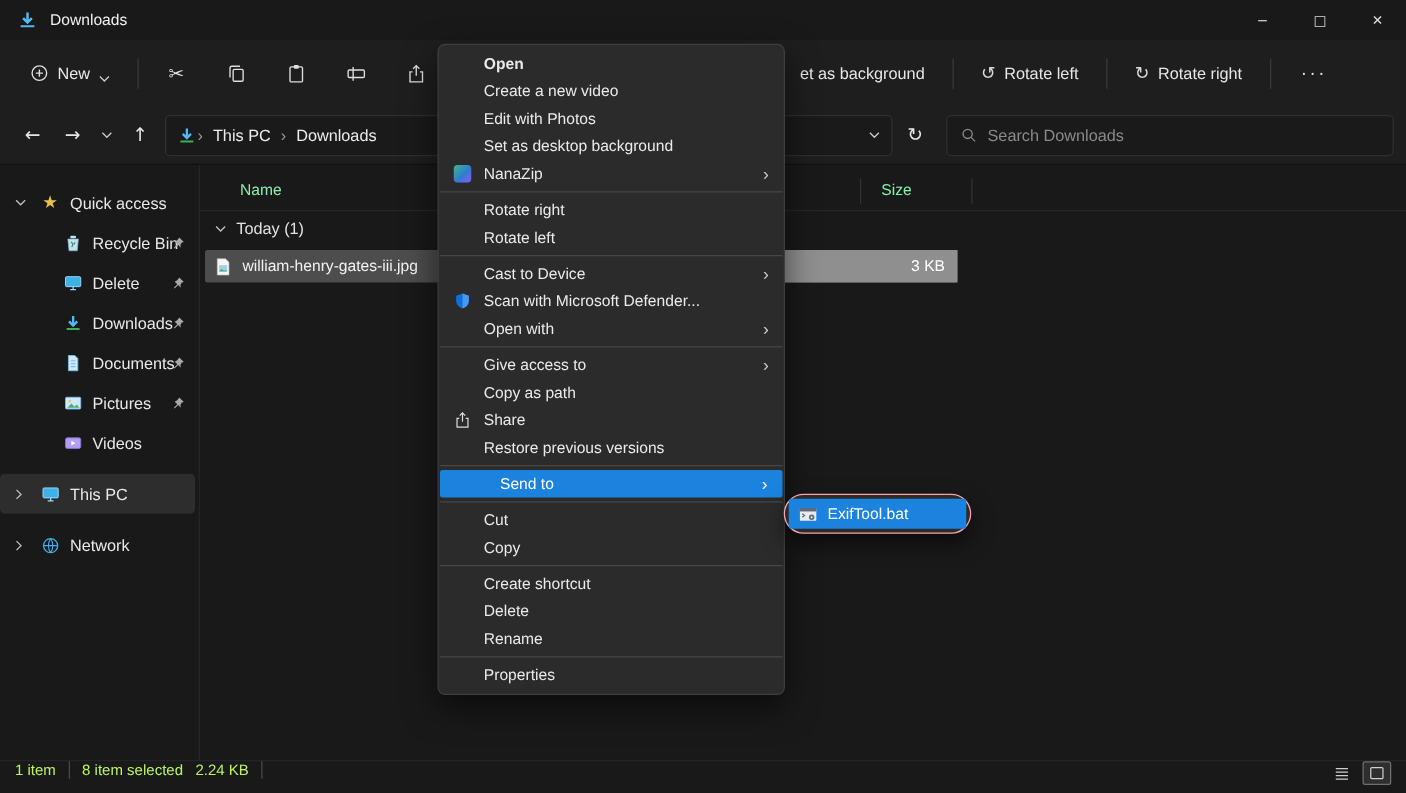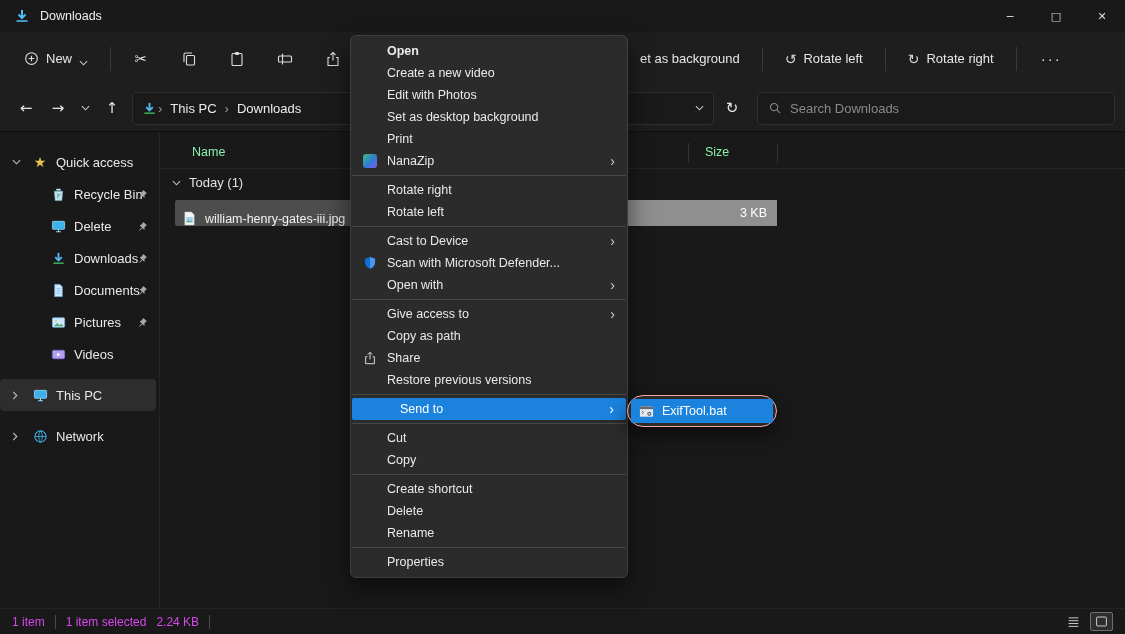--- a/index.html
+++ b/index.html
@@ -66,22 +66,22 @@
 
   
   .main{position:absolute;left:160px;top:132px;width:965px;height:476px;background:#191919}
   .col-headers{position:absolute;left:0;top:8px;width:100%;height:26px;font-size:12.5px;color:#86efac}
   .col-name{position:absolute;left:32px;top:5px}
   .col-size{position:absolute;left:545px;top:5px}
   .col-vsep{position:absolute;top:3px;width:1px;height:20px;background:#333}
   .hdr-line{position:absolute;left:0;top:36px;width:100%;height:1px;background:#262626}
   .group-row{position:absolute;left:12px;top:43px;display:flex;align-items:center;gap:8px;
              color:#e2e2e2;font-size:13px}
-  .file-row{position:absolute;left:15px;top:68px;width:602px;height:26px;background:#4d4d4d;
-            border-radius:2px;display:flex;align-items:flex-end}
+  .file-row{position:absolute;left:4px;top:68px;width:602px;height:26px;background:#4d4d4d;
+            border-radius:2px;display:flex;align-items:center}
   .file-row .f-icon{margin-left:7px;display:flex}
   .file-row .f-name{margin-left:8px;font-size:12.5px;color:#f2f2f2;white-space:nowrap}
   .size-cell{position:absolute;left:453px;top:0;width:149px;height:26px;background:#8f8f8f;
              display:flex;align-items:center;justify-content:flex-end;padding-right:10px;
              color:#ffffff;font-size:12.5px}
 
   
   .context-menu{position:absolute;left:350px;top:35px;width:278px;background:#2b2b2b;
                 border:1px solid #3e3e3e;border-radius:6px;padding:4px 0;z-index:100;
                 box-shadow:0 10px 26px rgba(0,0,0,.55);font-size:12.5px;color:#eaeaea}
@@ -98,22 +98,22 @@
 
   
   .submenu{position:absolute;left:627px;top:395px;width:150px;background:#2b2b2b;
            border:1px solid #fca5a5;border-radius:16px;padding:3px;z-index:110;
            box-shadow:0 8px 18px rgba(0,0,0,.55)}
   .submenu-item{height:24px;background:#1b83de;border-radius:2px;display:flex;align-items:center;
                 padding:0 8px;gap:8px;color:#fff;font-size:12.5px}
 
   
   .statusbar{position:absolute;left:0;top:608px;width:1125px;height:26px;background:#191919;
-             border-top:1px solid #242424;display:flex;align-items:center;padding:0 12px;
-             font-size:12px;color:#d946ef}
+             border-top:1px solid #242424;display:flex;padding:0 12px;
+             font-size:12px;color:#bef264}
   .sb-sep{width:1px;height:14px;background:#4a4a4a;margin:0 10px}
   .sb-views{margin-left:auto;display:flex;gap:5px}
   .view-btn{width:23px;height:19px;display:flex;align-items:center;justify-content:center;
             color:#cfcfcf;border:1px solid transparent;border-radius:2px}
   .view-btn.active{border-color:#6f6f6f;background:#2e2e2e}
 </style>
 </head>
 <body>
 
 <div class="titlebar">
@@ -422,23 +422,20 @@
   <div class="menu-item">
       <span>Create a new video</span>
     </div>
   <div class="menu-item">
       <span>Edit with Photos</span>
     </div>
   <div class="menu-item">
       <span>Set as desktop background</span>
     </div>
   <div class="menu-item">
-      <span>Print</span>
-    </div>
-  <div class="menu-item">
     <span class="mi-icon">
         <span class="nanazip-swatch"></span>
       </span>
     <span>NanaZip</span>
     <span class="mi-arrow">›</span>
   </div>
   <div class="menu-sep"></div>
   <div class="menu-item">
       <span>Rotate right</span>
     </div>
@@ -523,21 +520,21 @@
           <circle cx="11" cy="10.5" r=".9" fill="#e8eaed"></circle>
         </svg>
     </span>
     <span>ExifTool.bat</span>
   </div>
 </div>
 
 <div class="statusbar">
   <span>1 item</span>
   <div class="sb-sep"></div>
-  <span>1 item selected</span>
+  <span>8 item selected</span>
   <span style="width:10px"></span>
   <span>2.24 KB</span>
   <div class="sb-sep"></div>
   <div class="sb-views">
     <button class="view-btn">
       <span>
           <svg width="13" height="13" viewBox="0 0 16 16">
             <path d="M2 3.5h12M2 7h12M2 10.5h12M2 14h12" stroke="currentColor" stroke-width="1.2" fill="none"></path>
           </svg>
         </span>

